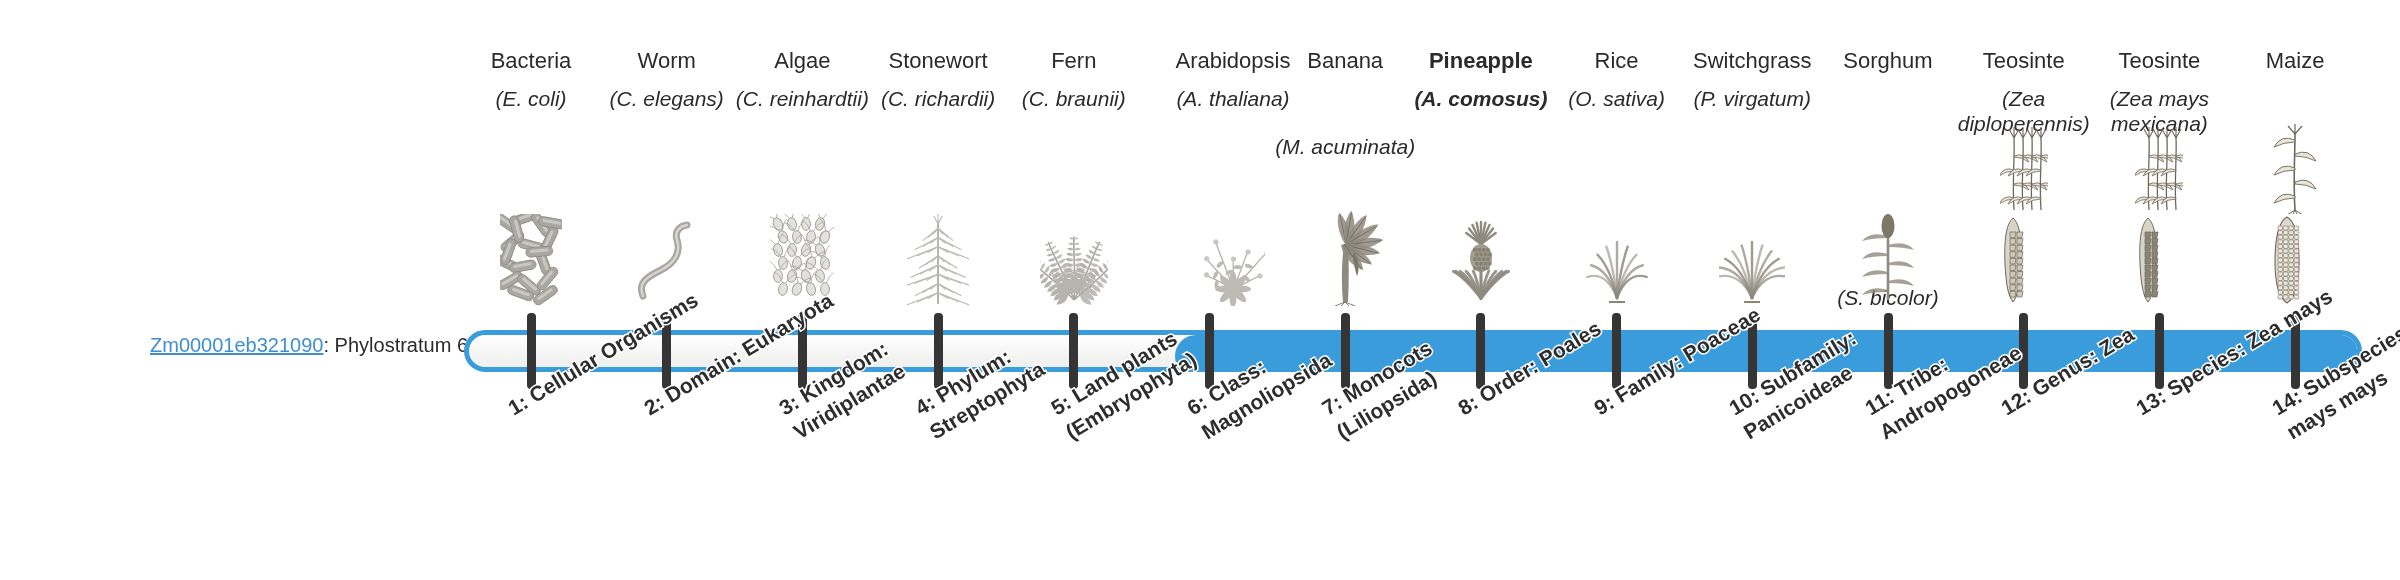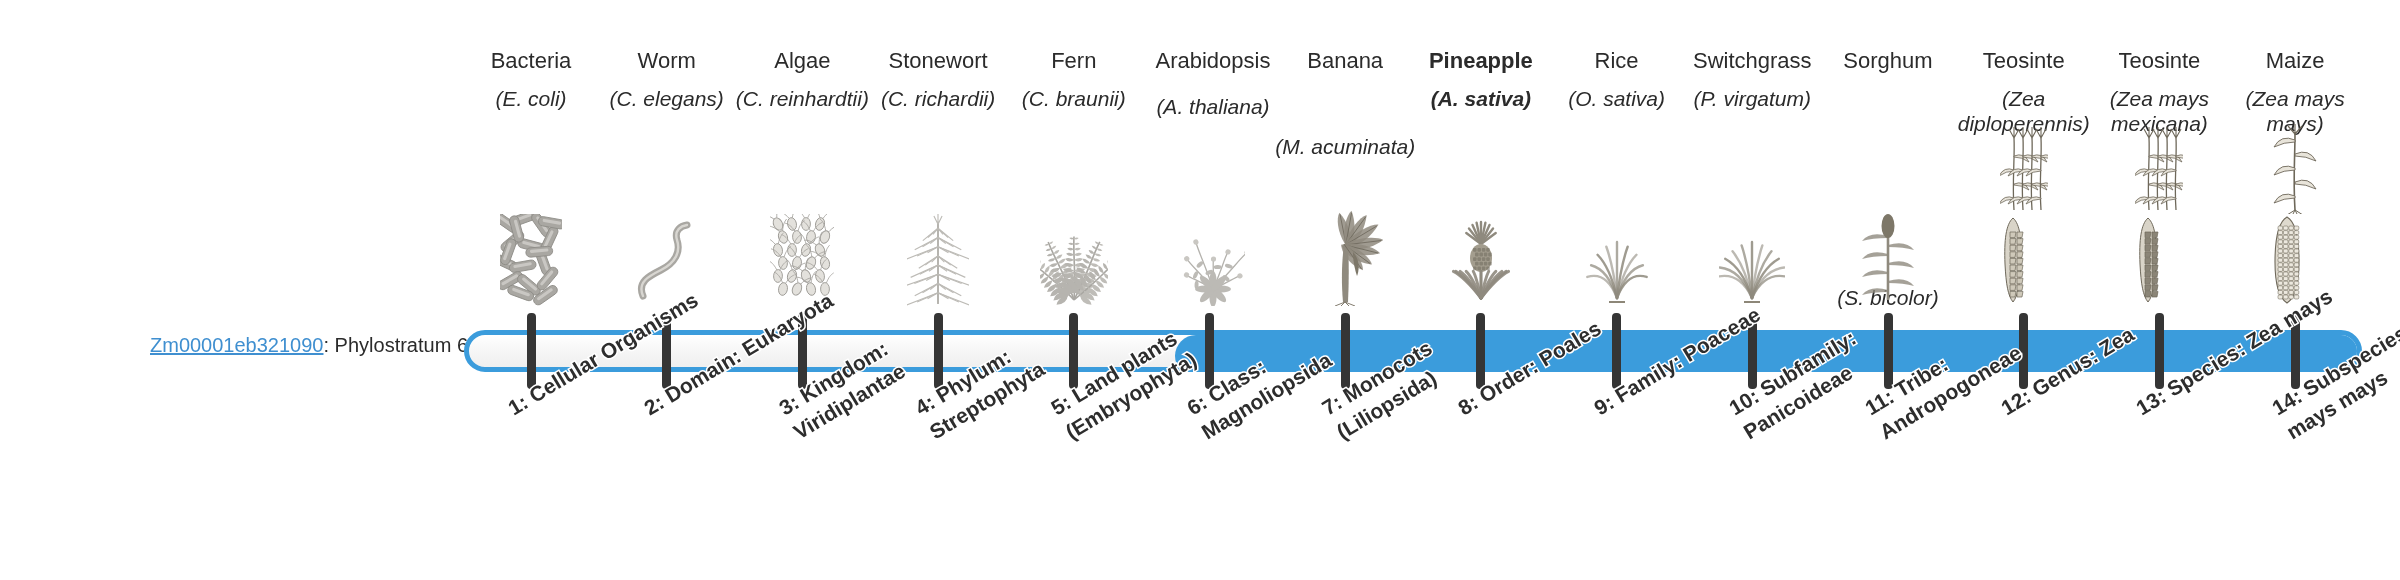--- a/index.html
+++ b/index.html
@@ -574,21 +574,21 @@
               <path d="M0 -49.6 q4.007999999999998 -2.337999999999999 6.679999999999998 -0.6679999999999998 q-3.0059999999999993 3.339999999999999 -6.679999999999998 0.8015999999999998 z" fill="#bfbdb8"></path>
               <path d="M0 -49.6 q-4.007999999999998 -2.337999999999999 -6.679999999999998 -0.6679999999999998 q3.0059999999999993 3.339999999999999 6.679999999999998 0.8015999999999998 z" fill="#b6b4af"></path>
               <path d="M0 -54.800000000000004 q3.383999999999999 -1.9739999999999995 5.639999999999999 -0.564 q-2.5379999999999994 2.8199999999999994 -5.639999999999999 0.6767999999999998 z" fill="#bfbdb8"></path>
               <path d="M0 -54.800000000000004 q-3.383999999999999 -1.9739999999999995 -5.639999999999999 -0.564 q2.5379999999999994 2.8199999999999994 5.639999999999999 0.6767999999999998 z" fill="#b6b4af"></path>
               <path d="M0 -60 q2.76 -1.6099999999999999 4.6 -0.45999999999999996 q-2.07 2.3 -4.6 0.5519999999999999 z" fill="#bfbdb8"></path>
               <path d="M0 -60 q-2.76 -1.6099999999999999 -4.6 -0.45999999999999996 q2.07 2.3 4.6 0.5519999999999999 z" fill="#b6b4af"></path>
             </g>
           </svg>
         </div>
       </div>
-      <div class="col" style="left: 681px; gap: 8px;">
+      <div class="col" style="left: 701px;">
         <div class="common-name">Arabidopsis</div>
         <div class="sci-name">(A. thaliana)</div>
         <div class="organism-art">
           <svg width="64" height="92" viewBox="0 0 64 90">
             <g transform="translate(32,74) rotate(-62)">
       <path d="M0 0 C1 -15 -1 -24 0 -30" stroke="#b4b2ad" stroke-width="1.3" fill="none"></path>
       <circle cx="0" cy="-30" r="2.6" fill="#c9c7c2"></circle>
       <ellipse cx="-4" cy="-16.5" rx="4" ry="2" fill="#bdbbb6" transform="rotate(-25 -4 -16.5)"></ellipse>
     </g>
             <g transform="translate(32,74) rotate(-41)">
@@ -672,21 +672,21 @@
     </g>
     <path d="M46 42 C52 48 53 58 50 66 C48 60 46 52 46 42 z" fill="#7d7769"></path>
     <g stroke="#837d6f" stroke-width="1" fill="none">
       <path d="M38 92 L28 96 M38 92 L48 96 M38 92 L33 97 M38 92 L43 97"></path>
     </g>
   </svg>
         </div>
       </div>
       <div class="col" style="left: 948.9px; font-weight: bold;">
         <div class="common-name">Pineapple</div>
-        <div class="sci-name">(A. sativa)</div>
+        <div class="sci-name">(A. comosus)</div>
         <div class="organism-art">
           <svg width="66" height="96" viewBox="0 0 64 96">
     <path d="M32 34 L17.277568135664545 23 " stroke="#8f8a7e" stroke-width="2.4" fill="none" stroke-linecap="round"></path>
             <path d="M32 34 L19.979184719828694 18.443650813895953 " stroke="#8f8a7e" stroke-width="2.4" fill="none" stroke-linecap="round"></path>
             <path d="M32 34 L23.5 14.947441116742347 " stroke="#8f8a7e" stroke-width="2.4" fill="none" stroke-linecap="round"></path>
             <path d="M32 34 L27.60007623325715 12.749631821640499 " stroke="#8f8a7e" stroke-width="2.4" fill="none" stroke-linecap="round"></path>
             <path d="M32 34 L32 12 " stroke="#8f8a7e" stroke-width="2.4" fill="none" stroke-linecap="round"></path>
             <path d="M32 34 L36.39992376674285 12.749631821640499 " stroke="#8f8a7e" stroke-width="2.4" fill="none" stroke-linecap="round"></path>
             <path d="M32 34 L40.5 14.947441116742347 " stroke="#8f8a7e" stroke-width="2.4" fill="none" stroke-linecap="round"></path>
             <path d="M32 34 L44.020815280171306 18.443650813895953 " stroke="#8f8a7e" stroke-width="2.4" fill="none" stroke-linecap="round"></path>
@@ -898,21 +898,20 @@
               <path d="M10 70.8 l6 0 l-1 5.6 l-5 0 z" fill="#8b8577" stroke="#6e685a" stroke-width="0.7"></path>
               <path d="M17 70.8 l6 0 l-1 5.6 l-5 0 z" fill="#8b8577" stroke="#6e685a" stroke-width="0.7"></path>
               <path d="M10 77.4 l6 0 l-1 5.6 l-5 0 z" fill="#8b8577" stroke="#6e685a" stroke-width="0.7"></path>
               <path d="M17 77.4 l6 0 l-1 5.6 l-5 0 z" fill="#8b8577" stroke="#6e685a" stroke-width="0.7"></path>
             </svg>
           </span>
         </div>
       </div>
       <div class="col" style="left: 1763.1px;">
         <div class="common-name">Maize</div>
-        <div class="sci-name">(Zea mays mays)</div>
         <div class="organism-art">
           <span>
             <svg width="48" height="92" viewBox="0 0 48 92">
     <path d="M24 88 C22 58 24 34 24 12" stroke="#6e685a" stroke-width="1.6" fill="none"></path>
     <path d="M24 12 l-7 -8 M24 12 l0 -10 M24 12 l7 -8" stroke="#6e685a" stroke-width="1.2" fill="none"></path>
     <path d="M24 74 Q10 68 3 81 Q13 76 24 76 z" fill="#e8e4da" stroke="#6e685a" stroke-width="0.9"></path>
               <path d="M24 60 Q38 54 45 67 Q35 62 24 62 z" fill="#e8e4da" stroke="#6e685a" stroke-width="0.9"></path>
               <path d="M24 46 Q10 40 3 53 Q13 48 24 48 z" fill="#e8e4da" stroke="#6e685a" stroke-width="0.9"></path>
               <path d="M24 32 Q38 26 45 39 Q35 34 24 34 z" fill="#e8e4da" stroke="#6e685a" stroke-width="0.9"></path>
               <path d="M24 18 Q10 12 3 25 Q13 20 24 20 z" fill="#e8e4da" stroke="#6e685a" stroke-width="0.9"></path>

